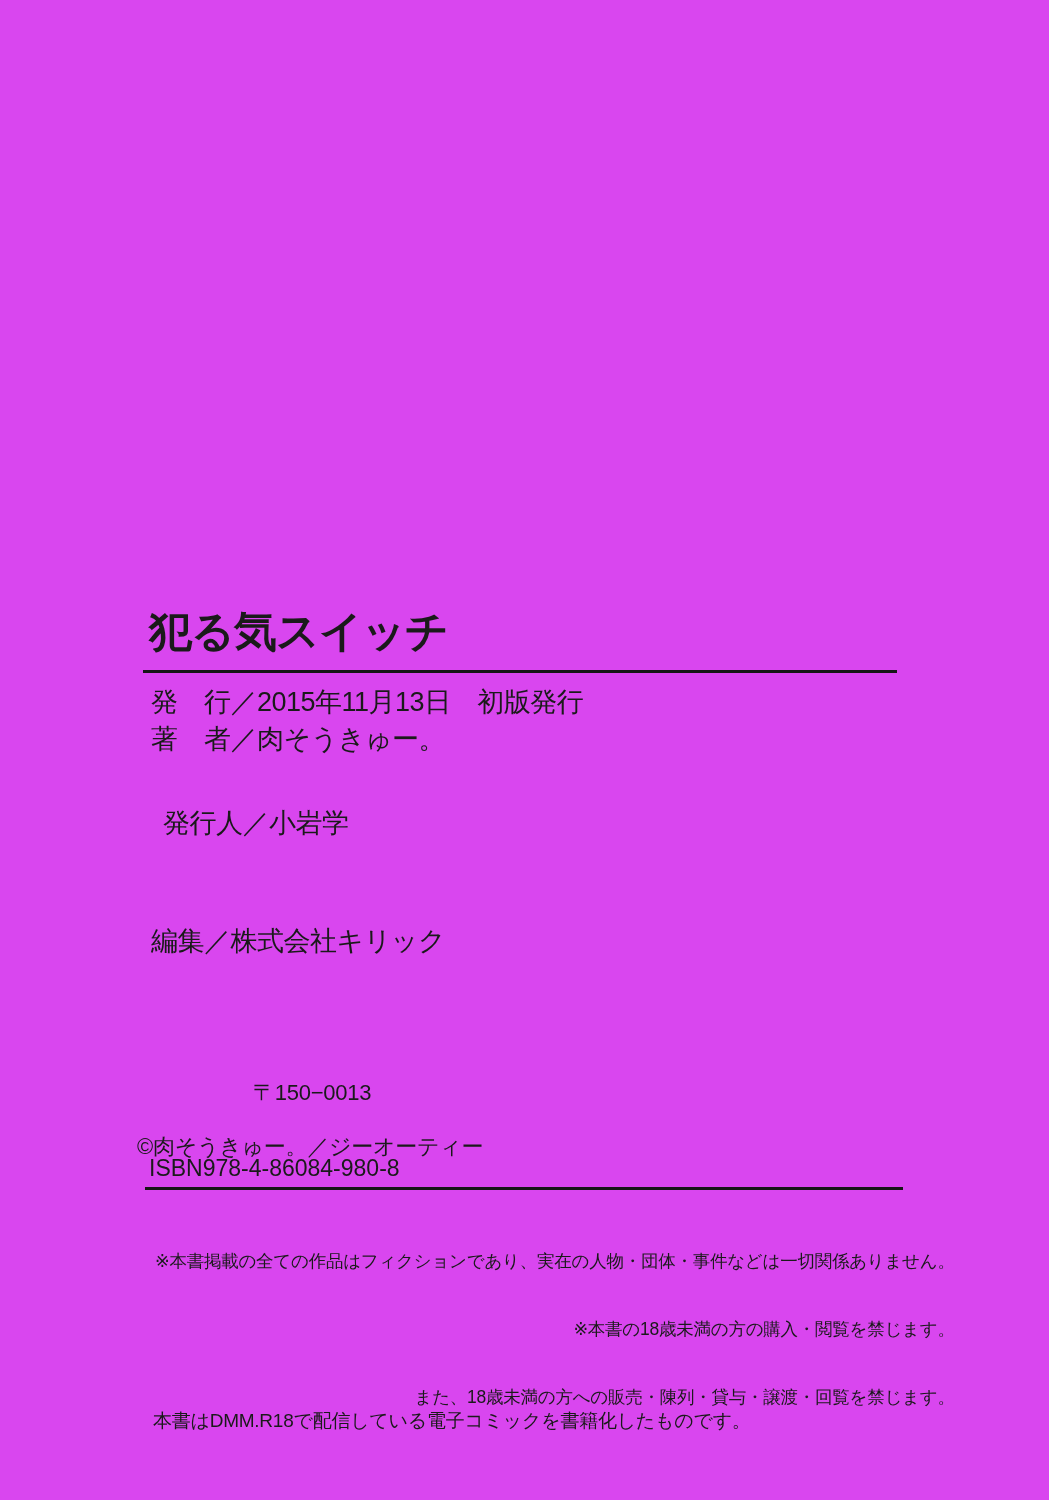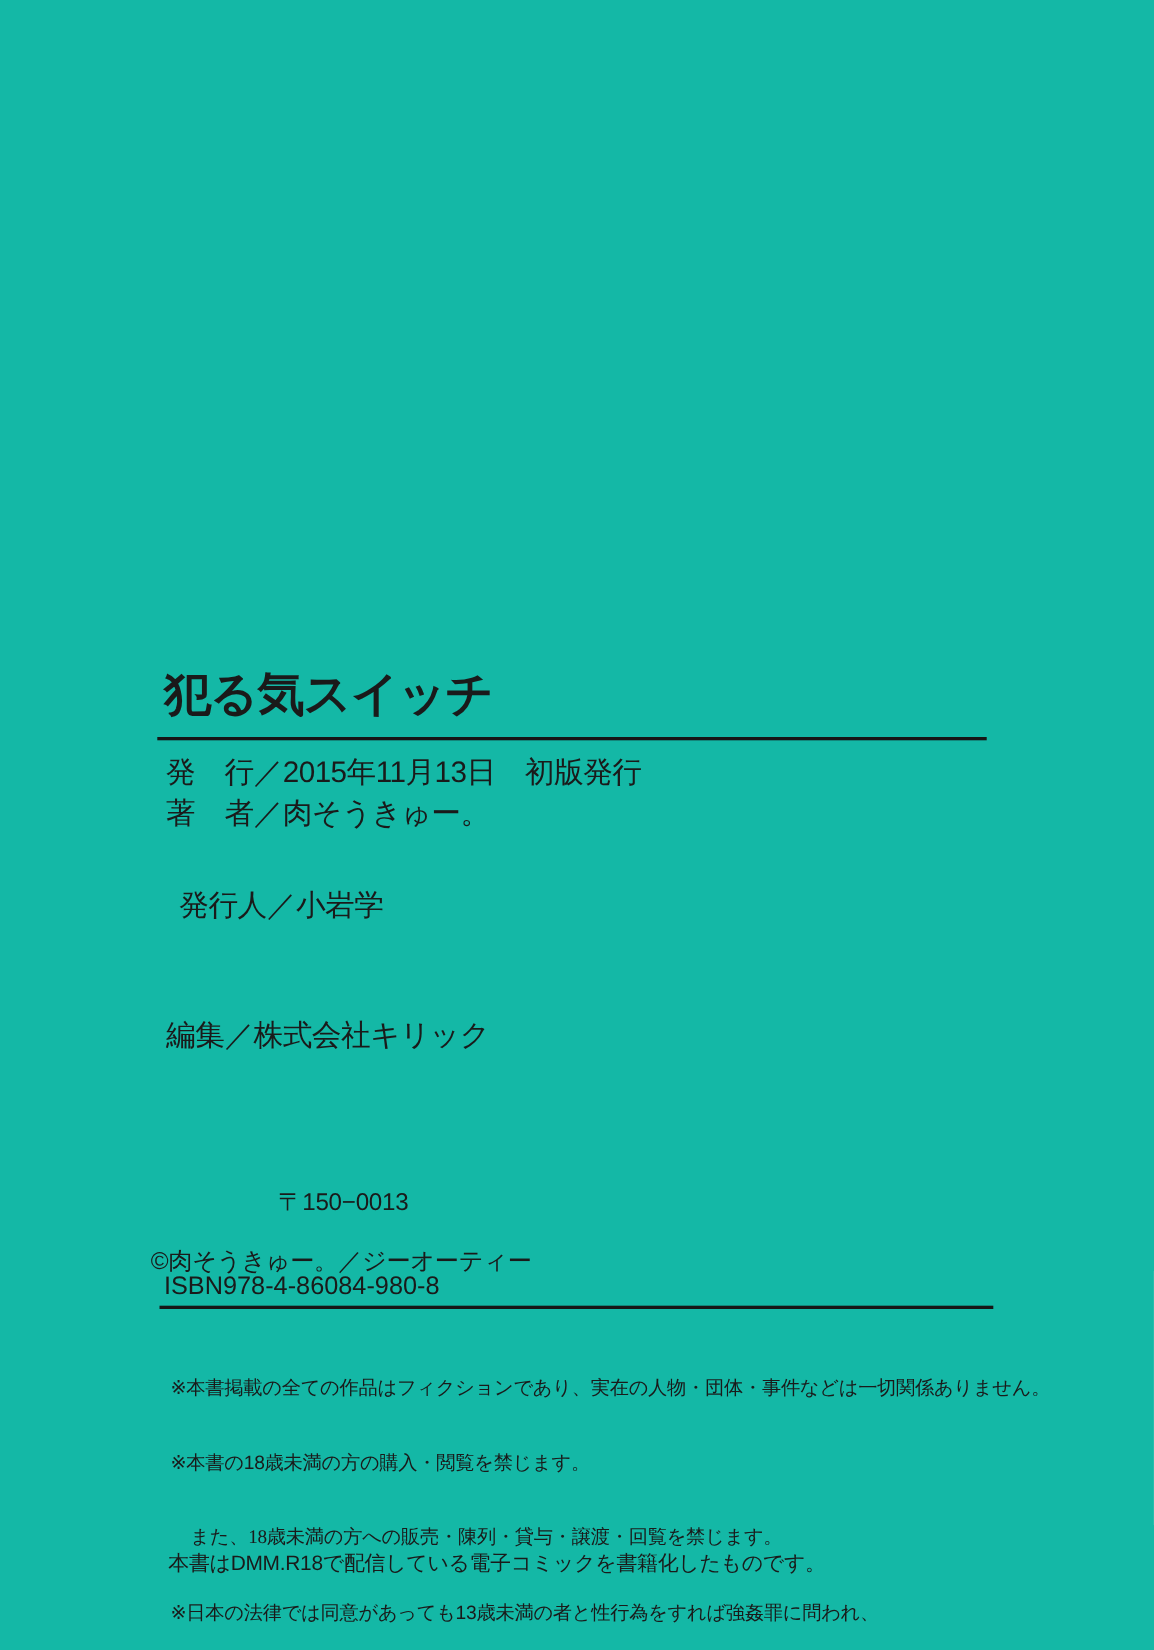--- a/index.html
+++ b/index.html
@@ -1,24 +1,25 @@
 <!DOCTYPE html>
 <html><head>
 <meta charset="utf-8">
 <style>
   html, body { margin: 0; padding: 0; background: #e9e9e9; }
   .page {
     position: relative;
     width: 1049px;
     height: 1500px;
     margin: 0 auto;
-    background: #14b8a6;
+    background: #d946ef;
     color: #1a1a1a;
     font-family: "Liberation Sans", "DejaVu Sans", sans-serif;
     overflow: hidden;
+    text-align: right;
   }
   .abs { position: absolute; white-space: pre; }
 
   .book-title {
     left: 149px; top: 607px;
     margin: 0;
     font-size: 43px;
     line-height: 1.12;
     font-weight: bold;
     letter-spacing: -1px;
@@ -49,21 +50,21 @@
   .copyright-line { left: 137px; top: 1132px; font-size: 22px; letter-spacing: -0.25px; }
   .isbn-line      { left: 149px; top: 1155px; font-size: 23px; letter-spacing: 0; }
 
   .notices {
     left: 155px; top: 1204px;
     font-size: 17.5px;
     line-height: 22.8px;
     letter-spacing: -0.25px;
   }
   .notice-line { white-space: pre; }
-  .notice-line.indent { padding-left: 18px; font-family: Liberation Serif, serif; }
+  .notice-line.indent { padding-left: 18px; }
 
   .footer-note { left: 153px; top: 1408px; font-size: 19px; letter-spacing: -0.25px; }
 </style>
 </head>
 <body>
 
 <div class="page">
 
   <h1 class="abs book-title">犯る気スイッチ</h1>
 
@@ -80,21 +81,20 @@
 
   <div class="abs copyright-line">©肉そうきゅー。／ジーオーティー</div>
   <div class="abs isbn-line">ISBN978-4-86084-980-8</div>
 
   <div class="rule rule-bottom"></div>
 
   <div class="abs notices">
     <div class="notice-line">※本書掲載の全ての作品はフィクションであり、実在の人物・団体・事件などは一切関係ありません。</div>
     <div class="notice-line">※本書の18歳未満の方の購入・閲覧を禁じます。</div>
     <div class="notice-line indent">また、18歳未満の方への販売・陳列・貸与・譲渡・回覧を禁じます。</div>
-    <div class="notice-line">※日本の法律では同意があっても13歳未満の者と性行為をすれば強姦罪に問われ、</div>
     
     
     
     
   </div>
 
   <div class="abs footer-note">本書はDMM.R18で配信している電子コミックを書籍化したものです。</div>
 
 </div>
 

